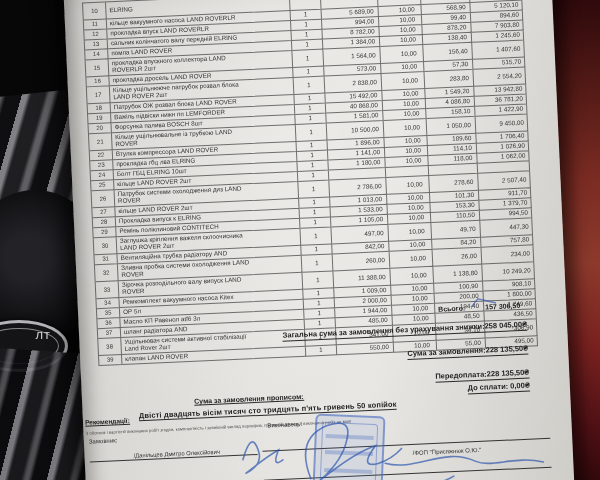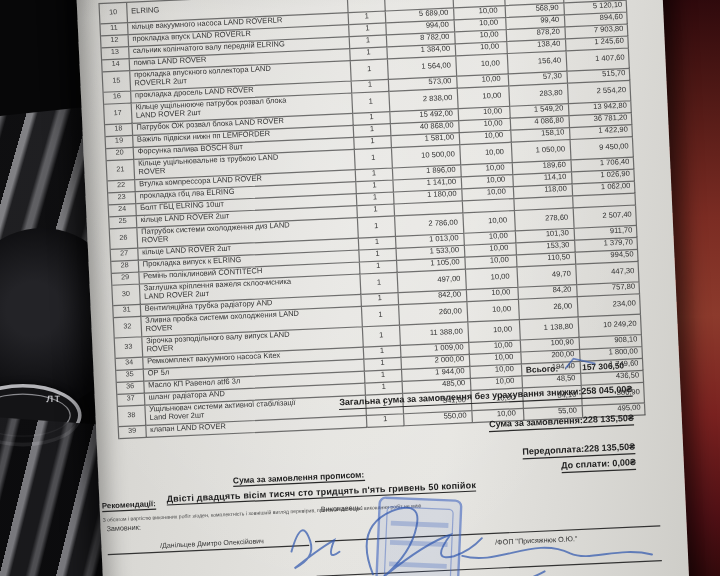--- a/index.html
+++ b/index.html
@@ -7,21 +7,21 @@
          font-family:"Liberation Sans",sans-serif;}
   
   .bg-left-streaks{position:absolute;left:-25px;top:90px;width:185px;height:135px;
     background:repeating-linear-gradient(112deg,#96969a 0 5px,#232326 9px 22px,#6f6f73 26px 30px,#101012 35px 50px);
     transform:rotate(-6deg);opacity:.85;}
   .bg-blob{position:absolute;left:-35px;top:190px;width:140px;height:150px;border-radius:50%;
     background:radial-gradient(circle at 45% 45%,#232327 20%,#0a0a0c 70%);}
   .bg-oval{position:absolute;left:-30px;top:320px;width:92px;height:46px;border:3px solid #b4b4b8;
     border-radius:50%;background:#141416;box-shadow:0 0 6px rgba(0,0,0,.8);}
   .bg-oval-inner{position:absolute;left:6px;top:5px;right:6px;bottom:5px;border:1px solid #8a8a8e;border-radius:50%;}
-  .bg-oval-text{position:absolute;right:14px;top:4px;color:#cfcfd3;font-size:10px;letter-spacing:1px;}
+  .bg-oval-text{position:absolute;right:14px;top:4px;color:#cfcfd3;font-size:13px;letter-spacing:1px;}
   .bg-low-streaks{position:absolute;left:-20px;top:352px;width:150px;height:140px;
     background:repeating-linear-gradient(100deg,#85858a 0 5px,#1b1b1e 9px 21px,#56565a 25px 28px,#0c0c0e 32px 46px);
     transform:rotate(4deg);opacity:.9;}
   .bg-red{position:absolute;left:534px;top:0;width:66px;height:480px;
     background:linear-gradient(178deg,#2e090c 0%,#4e1815 16%,#7b2c23 38%,#8c3a2c 55%,#7a2220 72%,#4f1015 90%,#340a0c 100%);}
   
   .paper{position:absolute;left:75px;top:-70px;width:488px;height:620px;
     transform:rotate(-2.6deg);transform-origin:50% 50%;
     background:
       radial-gradient(ellipse at 42% 35%,rgba(255,255,255,.28),rgba(255,255,255,0) 62%),

